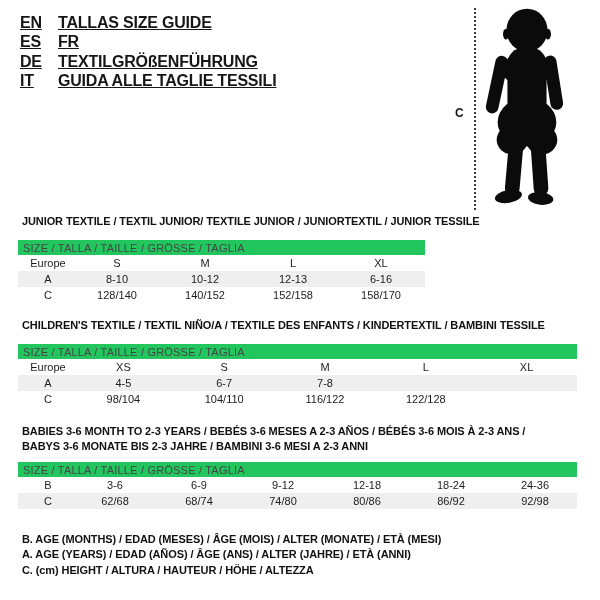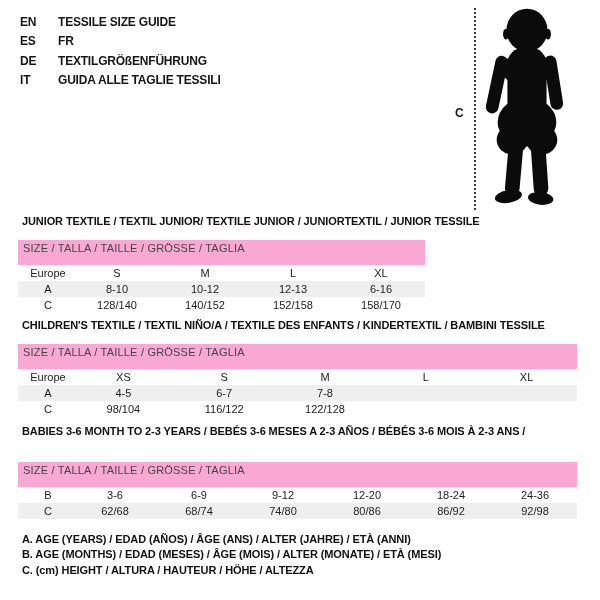--- a/index.html
+++ b/index.html
@@ -8,58 +8,58 @@
     background:#ffffff;
     font-family:"Liberation Sans","DejaVu Sans",sans-serif;
     color:#161616;
     position:relative;
     overflow:hidden;
   }
   .page { position:absolute; inset:0; width:600px; height:600px; }
 
   
   .lang-block { position:absolute; left:20px; top:13px; display:grid;
-                grid-template-columns:38px auto; font-size:12px; font-weight:bold;
-                line-height:19.4px; letter-spacing:-0.2px; white-space:nowrap; }
+                grid-template-columns:38px auto; font-size:16px; font-weight:bold;
+                line-height:19.4px; letter-spacing:-0.2px; white-space:nowrap;text-decoration:underline; }
 
   
   .dotted-line { position:absolute; left:474px; top:8px; height:202px; width:0;
                  border-left:2px dotted #3a3a3a; }
   .figure-label { position:absolute; left:455px; top:106px; font-size:12px; font-weight:bold; }
   .silhouette { position:absolute; left:482px; top:6px; width:88px; height:202px; }
 
   
   .table-title { position:absolute; left:22px; font-weight:bold; font-size:11px;
                  letter-spacing:-0.1px; white-space:nowrap; color:#111; line-height:15px;text-align:center; }
   .size-table { position:absolute; left:18px; }
   #table1 { top:240px; width:407px; }
   #table2 { top:344px; width:559px; }
   #table3 { top:462px; width:559px; }
-  .table-header { height:25px; background:#f9a8d4; color:#454545; font-size:11px;
+  .table-header { height:15px; background:#22c55e; color:#454545; font-size:11px;
                   line-height:16px; padding-left:5px; letter-spacing:0.2px; white-space:nowrap; }
   .t-row { display:grid; height:16px; line-height:16px; font-size:11px; color:#1c1c1c; }
   .t-row.alt { background:#efefef; }
   .cols4 { grid-template-columns:55px repeat(4,1fr); }
   .cols5 { grid-template-columns:55px repeat(5,1fr); }
   .cols6 { grid-template-columns:55px repeat(6,1fr); }
   .row-label { text-align:center; padding-left:5px; }
   .cell { text-align:center; }
 
   
   .footnotes { position:absolute; left:22px; top:532px; font-size:11px; font-weight:bold;
                line-height:15.3px; letter-spacing:-0.1px; white-space:nowrap; color:#111; }
 </style>
 </head>
 <body>
 
 <div class="page">
 
   <div class="lang-block">
     <span>EN</span>
-    <span>TESSILE SIZE GUIDE</span>
+    <span>TALLAS SIZE GUIDE</span>
     <span>ES</span>
     <span>FR</span>
     <span>DE</span>
     <span>TEXTILGRÖßENFÜHRUNG</span>
     <span>IT</span>
     <span>GUIDA ALLE TAGLIE TESSILI</span>
   </div>
 
   <div class="dotted-line"></div>
   <div class="figure-label">C</div>
@@ -121,47 +121,49 @@
     </div>
     <div class="t-row cols5 alt">
       <span class="row-label">A</span>
       <span class="cell">4-5</span>
       <span class="cell">6-7</span>
       <span class="cell">7-8</span>
     </div>
     <div class="t-row cols5">
       <span class="row-label">C</span>
       <span class="cell">98/104</span>
+      <span class="cell">104/110</span>
       <span class="cell">116/122</span>
       <span class="cell">122/128</span>
     </div>
   </div>
 
   <div class="table-title" style="top:424px">BABIES 3-6 MONTH TO 2-3 YEARS / BEBÉS 3-6 MESES A 2-3 AÑOS / BÉBÉS 3-6 MOIS À 2-3 ANS /</div>
+  <div class="table-title" style="top:439px">BABYS 3-6 MONATE BIS 2-3 JAHRE / BAMBINI 3-6 MESI A 2-3 ANNI</div>
   <div class="size-table" id="table3">
     <div class="table-header">SIZE / TALLA / TAILLE / GRÖSSE / TAGLIA</div>
     <div class="t-row cols6">
       <span class="row-label">B</span>
       <span class="cell">3-6</span>
       <span class="cell">6-9</span>
       <span class="cell">9-12</span>
-      <span class="cell">12-20</span>
+      <span class="cell">12-18</span>
       <span class="cell">18-24</span>
       <span class="cell">24-36</span>
     </div>
     <div class="t-row cols6 alt">
       <span class="row-label">C</span>
       <span class="cell">62/68</span>
       <span class="cell">68/74</span>
       <span class="cell">74/80</span>
       <span class="cell">80/86</span>
       <span class="cell">86/92</span>
       <span class="cell">92/98</span>
     </div>
   </div>
 
   <div class="footnotes">
+    <div>B. AGE (MONTHS) / EDAD (MESES) / ÂGE (MOIS) / ALTER (MONATE) / ETÀ (MESI)</div>
     <div>A. AGE (YEARS) / EDAD (AÑOS) / ÂGE (ANS) / ALTER (JAHRE) / ETÀ (ANNI)</div>
-    <div>B. AGE (MONTHS) / EDAD (MESES) / ÂGE (MOIS) / ALTER (MONATE) / ETÀ (MESI)</div>
     <div>C. (cm) HEIGHT / ALTURA / HAUTEUR / HÖHE / ALTEZZA</div>
   </div>
 
 </div>
 
 </body></html>

